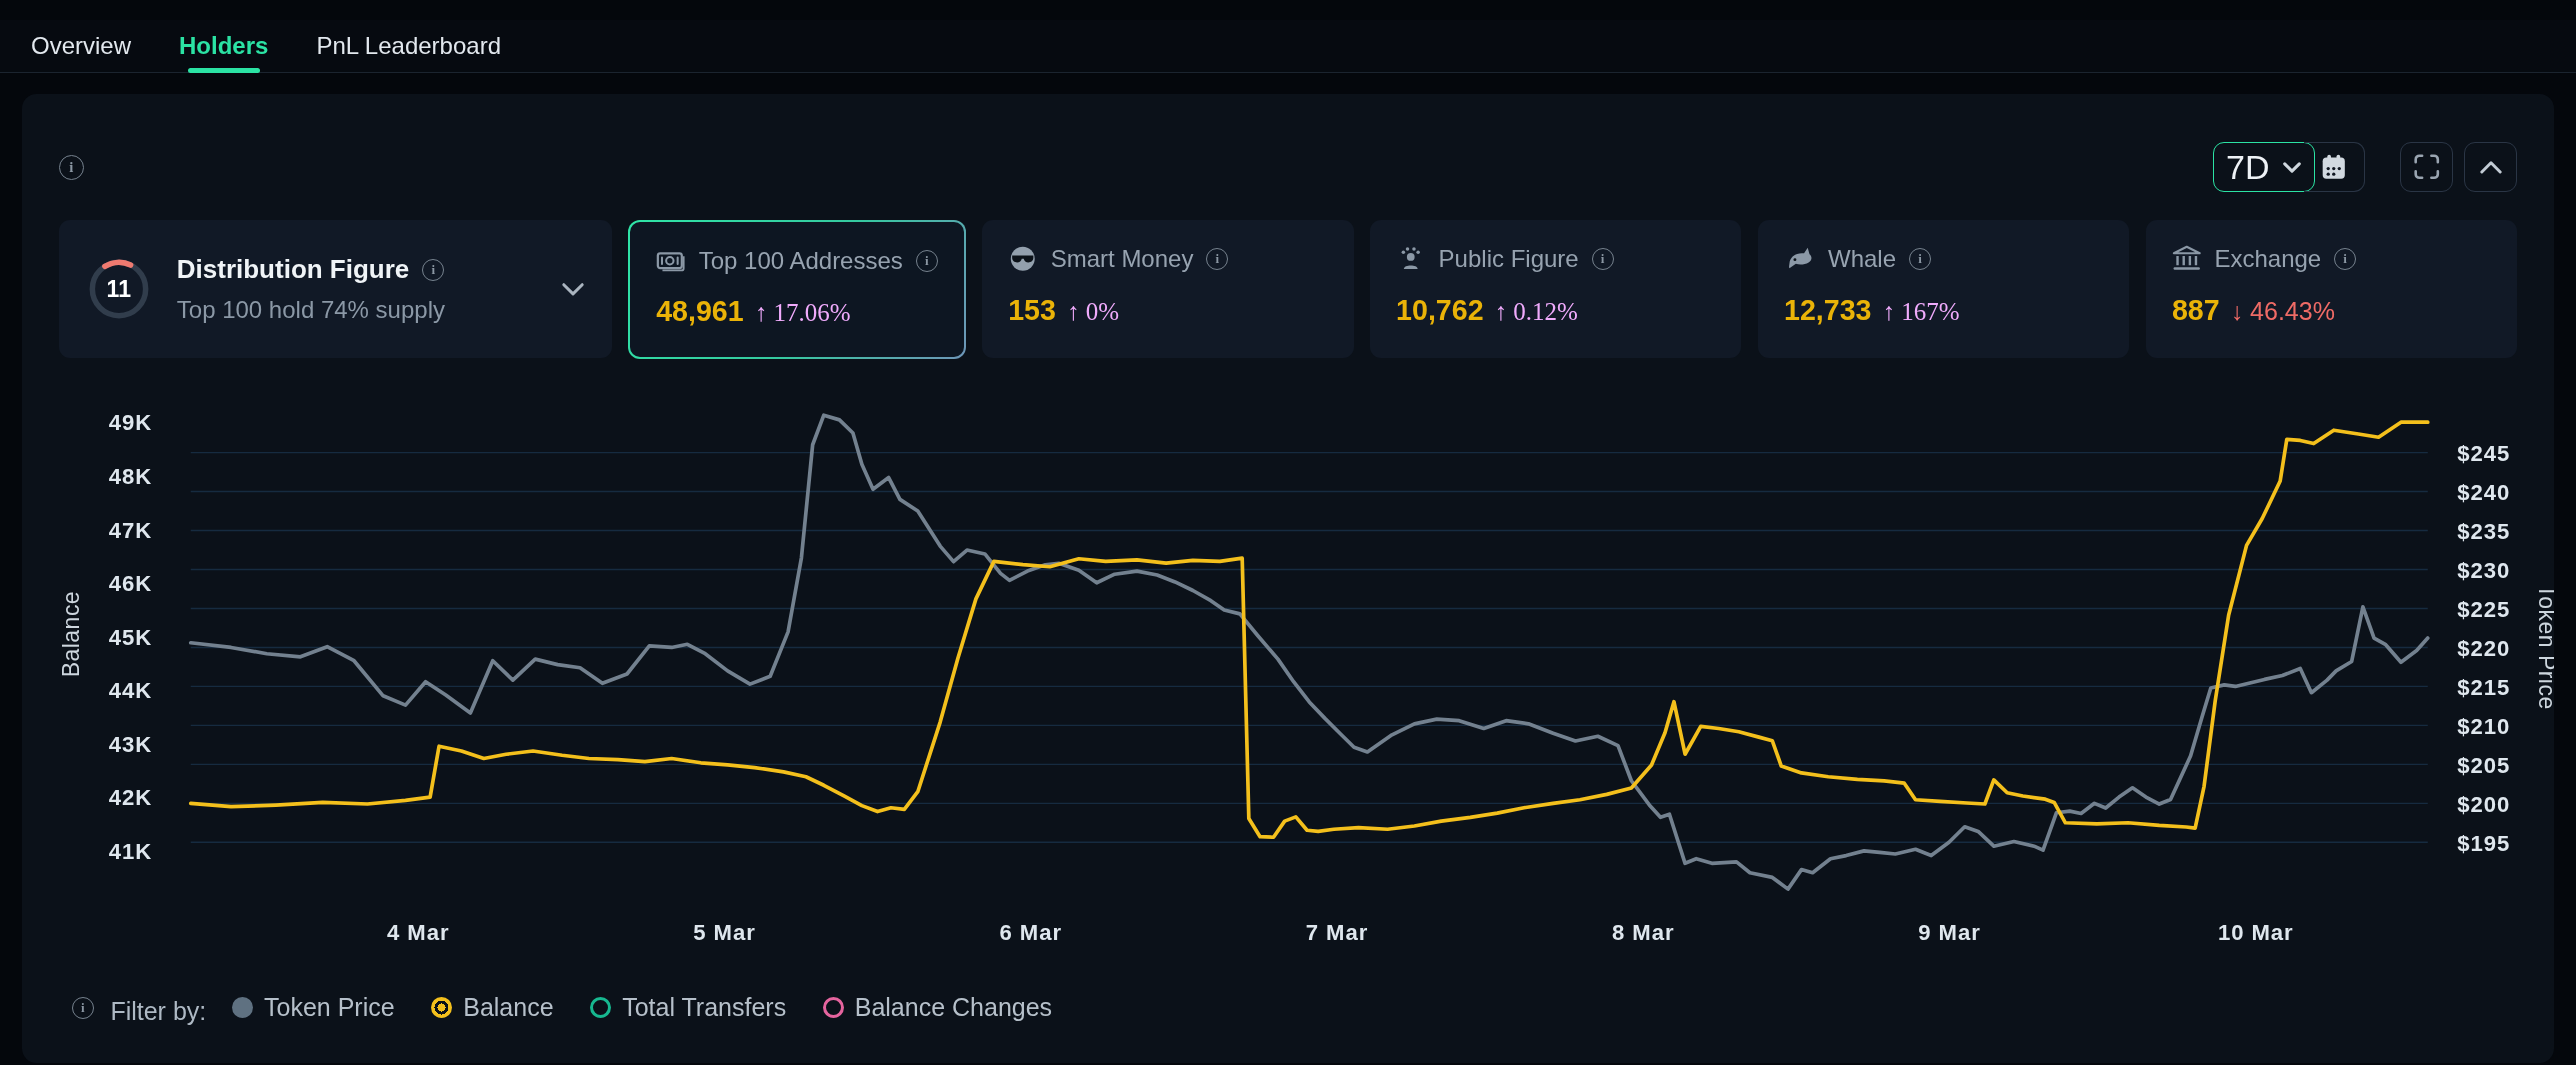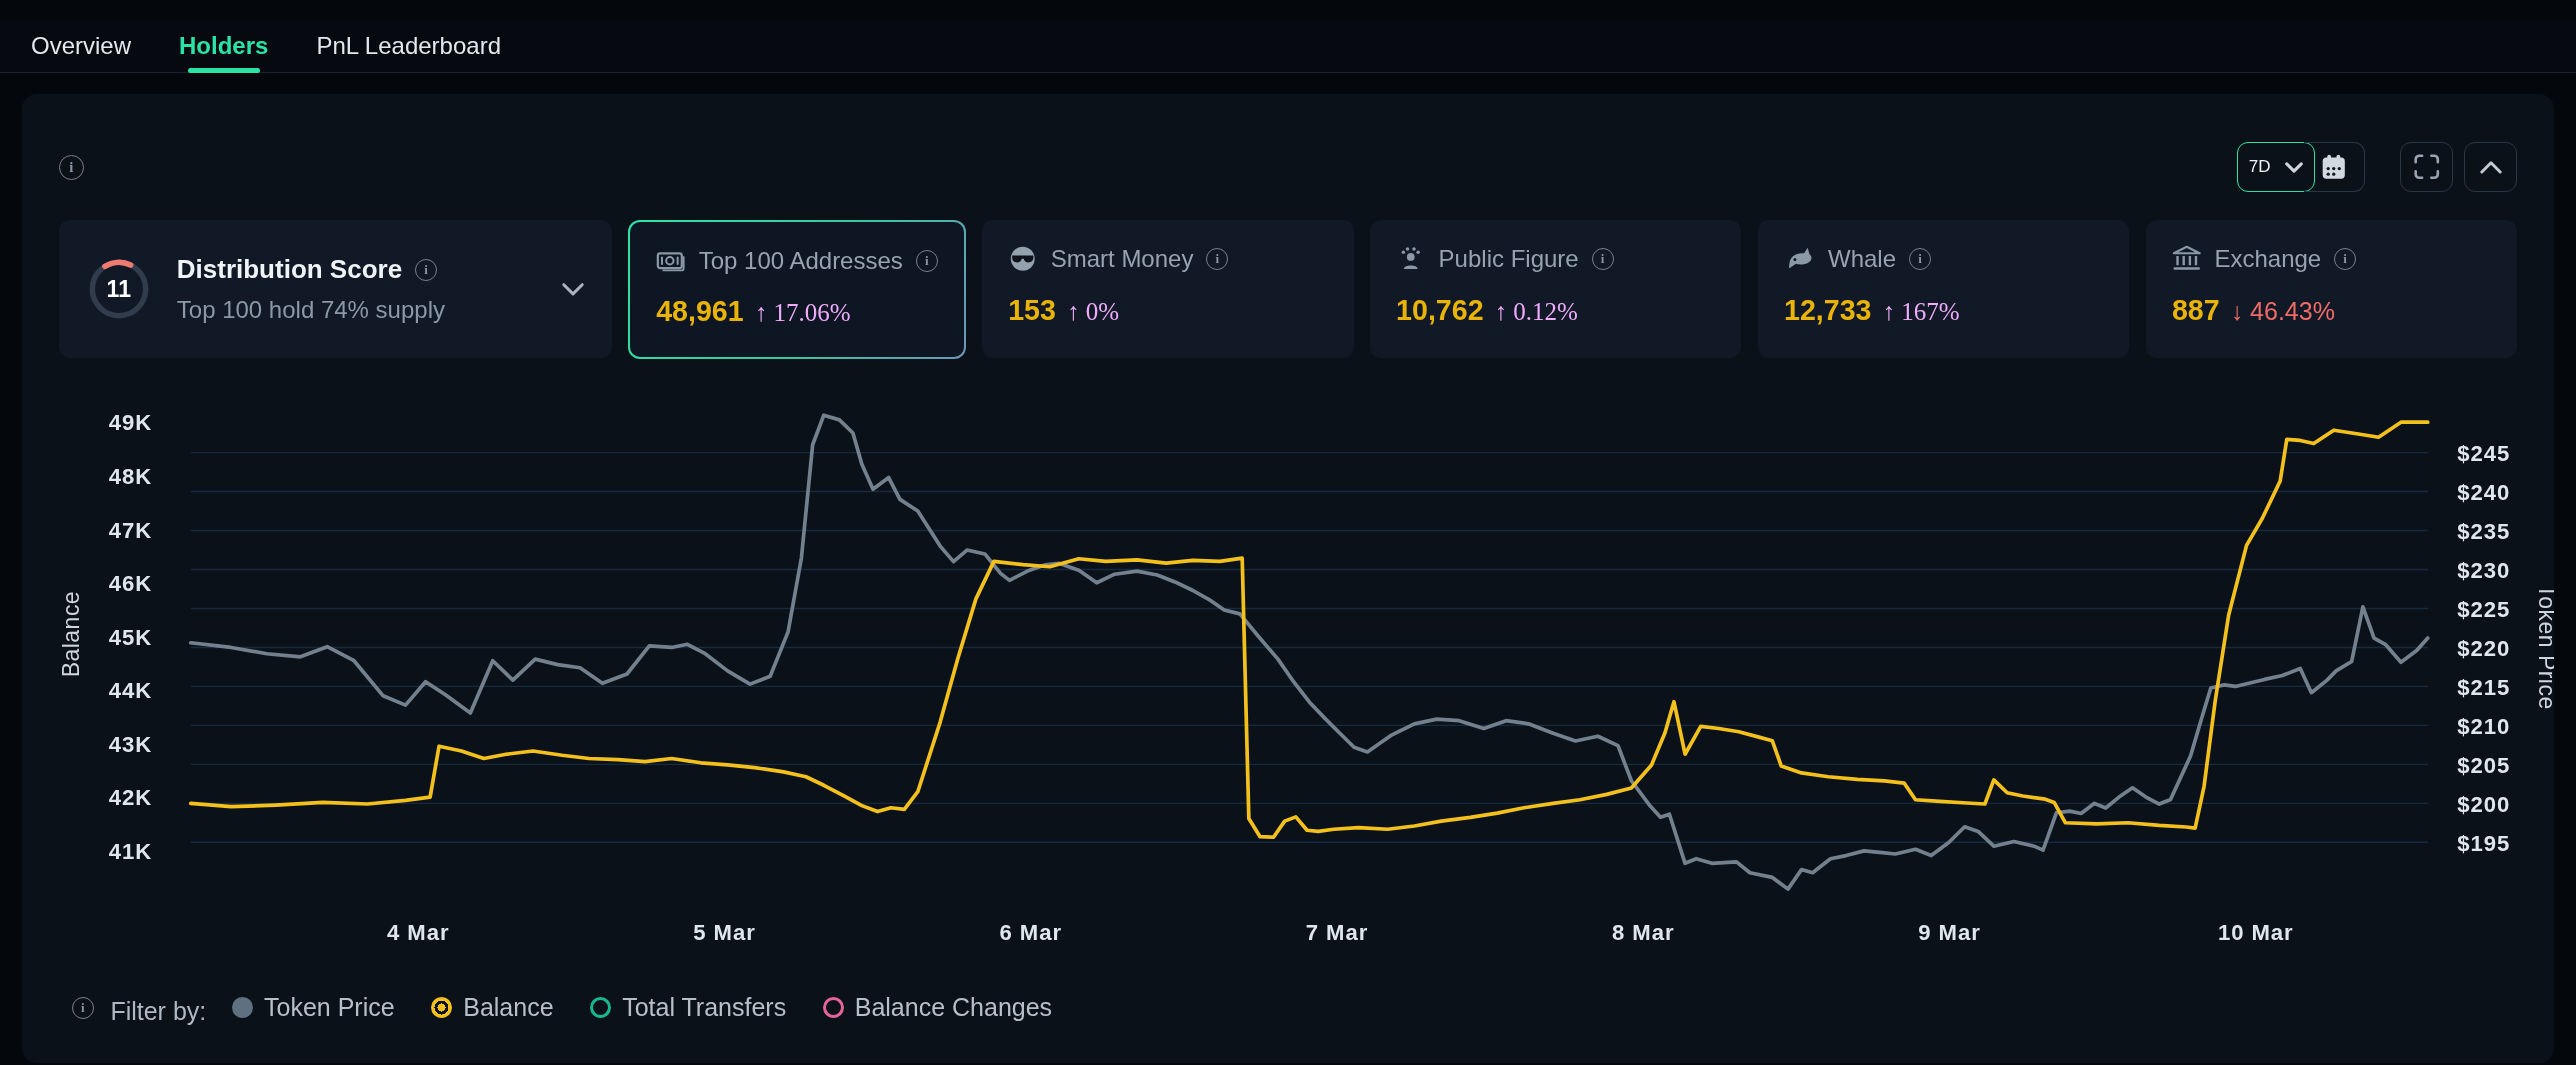--- a/index.html
+++ b/index.html
@@ -16,21 +16,21 @@
 
   .panel-header { display:flex; align-items:center; justify-content:space-between; padding:0 18.4px; }
   .panel-title-wrap { display:flex; align-items:center; gap:14.7px; }
   .panel-title { font-size:28.6px; font-weight:700; color:#f2f5f8; }
   .info-i { display:inline-flex; align-items:center; justify-content:center; border:1.8px solid #76828e; color:#8b97a3; border-radius:50%; font-size:14.7px; font-weight:700; width:25px; height:25px; line-height:1; font-family:"Liberation Serif",serif; }
   .info-i.small { width:22px; height:22px; font-size:13px; border-width:1.8px; }
 
   .controls { display:flex; align-items:center; }
   .ctl-group { display:flex; }
   .btn { height:50px; display:flex; align-items:center; justify-content:center; background:transparent; cursor:pointer; }
-  .btn-7d { width:78px; border:1.8px solid #2be3a4; border-radius:11px; gap:13px; font-size:17px; color:#eef2f6; }
+  .btn-7d { width:102px; border:1.8px solid #2be3a4; border-radius:11px; gap:13px; font-size:34px; color:#eef2f6; }
   .btn-cal { width:61px; border:0.9px solid #2a3545; border-left:none; border-radius:0 11px 11px 0; margin-left:-11px; }
   .btn-sq { width:53px; border:0.9px solid #2a3545; border-radius:11px; }
   .gap-lg { width:35px; } .gap-sm { width:11px; }
 
   
   .cards { display:flex; gap:16.6px; margin:28px 18.4px 0; }
   .card { background:#111926; border-radius:11px; height:138px; padding:24px 26px; }
   .card.dist { flex:0 0 553px; display:flex; align-items:center; gap:24px; padding:0 26px; }
   .card.metric { flex:1; }
   .selwrap { flex:1; border-radius:12px; padding:1.8px; background:linear-gradient(120deg,#2fe5a7 0%,#35c9a0 55%,#6e95b8 100%); }
@@ -123,21 +123,21 @@
     <div class="card dist">
       <div class="gauge">
         <svg class="glyph" width="68" height="68" viewBox="0 0 74 74">
           <circle cx="37" cy="37" r="29" fill="none" stroke="#313d4c" stroke-width="6"></circle>
           <circle cx="37" cy="37" r="29" fill="none" stroke="#ef7a70" stroke-width="6" stroke-linecap="round" stroke-dasharray="29 153.2" transform="rotate(-122 37 37)"></circle>
         </svg>
         <div class="num">11</div>
       </div>
       <div class="dist-text">
         <div class="d-title">
-          <span>Distribution Score</span>
+          <span>Distribution Figure</span>
           <span class="info-i small">i</span>
         </div>
         <div class="d-sub">Top 100 hold 74% supply</div>
       </div>
       <svg class="glyph dist-chev" width="26" height="16.6" viewBox="0 0 28 18">
           <path d="M4 4 L14 14 L24 4" fill="none" stroke="#aab4bf" stroke-width="3.2" stroke-linecap="round" stroke-linejoin="round"></path>
         </svg>
     </div>
 
     <div class="selwrap">

